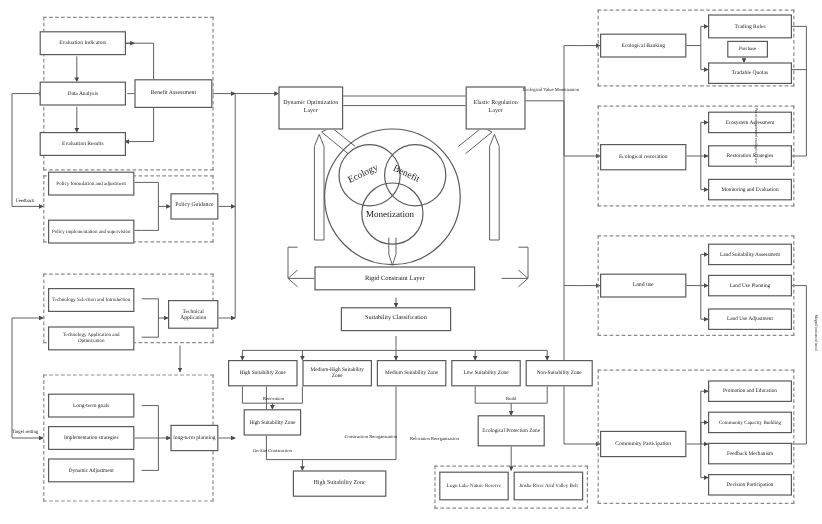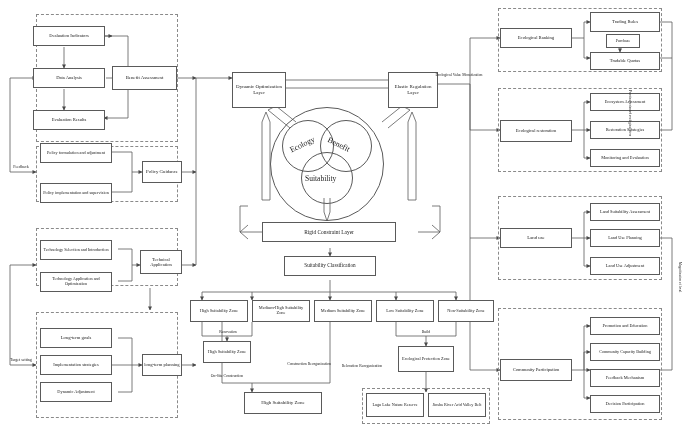--- a/index.html
+++ b/index.html
@@ -187,21 +187,21 @@
 
   <div class="box" style="left:232px;top:72px;width:54px;height:36px;font-size:5px;">Dynamic Optimization Layer</div>
   <div class="box" style="left:388px;top:72px;width:50px;height:36px;font-size:5px;">Elastic Regulation Layer</div>
 
   <div class="circ" style="left:270px;top:107px;width:114px;height:114px;"></div>
   <div class="circ" style="left:282px;top:120px;width:52px;height:52px;"></div>
   <div class="circ" style="left:320px;top:120px;width:52px;height:52px;"></div>
   <div class="circ" style="left:301px;top:152px;width:52px;height:52px;"></div>
   <div class="vtxt" style="left:289px;top:140px;font-size:8px;transform:rotate(-26deg);font-family:'Liberation Serif',serif;">Ecology</div>
   <div class="vtxt" style="left:327px;top:140px;font-size:8px;transform:rotate(26deg);font-family:'Liberation Serif',serif;">Benefit</div>
-  <div class="vtxt" style="left:305px;top:174px;font-size:7.5px;">Suitability</div>
+  <div class="vtxt" style="left:305px;top:174px;font-size:7.5px;">Monetization</div>
 
   <div class="box" style="left:262px;top:222px;width:134px;height:20px;font-size:5.4px;">Rigid Constraint Layer</div>
   <div class="box" style="left:284px;top:256px;width:92px;height:20px;font-size:5.2px;">Suitability Classification</div>
 
   <div class="lbl2" style="left:430px;top:73px;width:58px;font-size:3.8px;">Ecological Value Monetization</div>
 
   <div class="box" style="left:190px;top:300px;width:58px;height:22px;font-size:4.4px;">High Suitability Zone</div>
   <div class="box" style="left:252px;top:300px;width:58px;height:22px;font-size:4.4px;">Medium-High Suitability Zone</div>
   <div class="box" style="left:314px;top:300px;width:58px;height:22px;font-size:4.4px;">Medium Suitability Zone</div>
   <div class="box" style="left:376px;top:300px;width:58px;height:22px;font-size:4.4px;">Low Suitability Zone</div>

